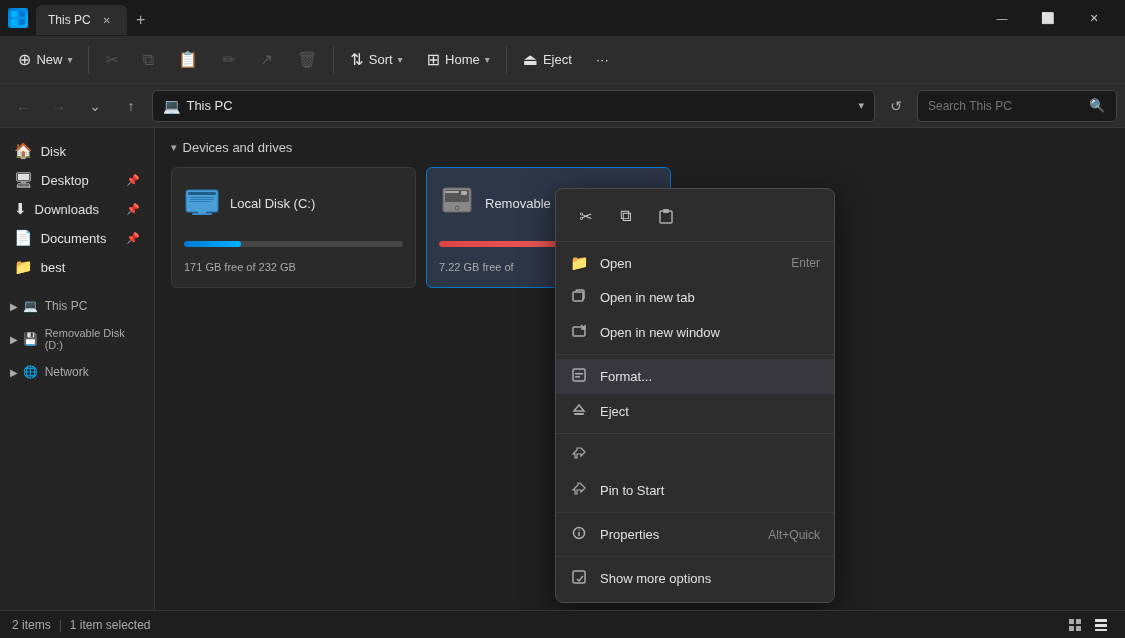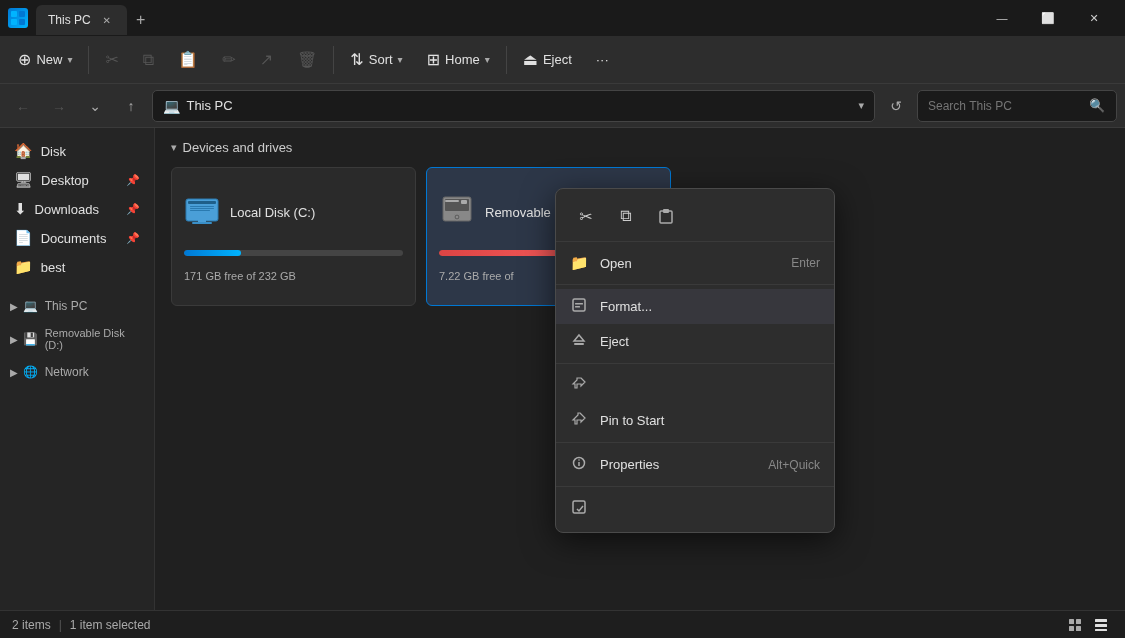--- a/index.html
+++ b/index.html
@@ -217,21 +217,21 @@
       margin-bottom: 20px;
     }
     .drive-item {
       display: flex;
       align-items: center;
       gap: 10px;
       width: 245px;
       background: #2a2a2a;
       border: 1px solid #3a3a3a;
       border-radius: 6px;
-      padding: 23px 12px;
+      padding: 14px 12px;
       cursor: pointer;
       flex-direction: column;
       align-items: flex-start;
     }
     .drive-item.selected { background: #2d3748; border-color: #0078d4; }
     .drive-top {
       display: flex;
       align-items: center;
       gap: 10px;
       width: 100%;
@@ -517,21 +517,39 @@
           </svg>
         </div>
       </div>
 
       <div class="ctx-item">
         <span class="ctx-icon">📁</span>
         <span class="ctx-label">Open</span>
         <span class="ctx-shortcut">Enter</span>
       </div>
 
-
+      <div class="ctx-item">
+        <span class="ctx-icon">
+          <svg width="16" height="16" viewBox="0 0 16 16" fill="none">
+            <rect x="2" y="4" width="10" height="9" rx="1" stroke="#aaa" stroke-width="1.5" fill="none"></rect>
+            <path d="M5 4V3a1 1 0 0 1 1-1h6a1 1 0 0 1 1 1v7a1 1 0 0 1-1 1h-1" stroke="#aaa" stroke-width="1.5"></path>
+          </svg>
+        </span>
+        <span class="ctx-label">Open in new tab</span>
+      </div>
+
+      <div class="ctx-item">
+        <span class="ctx-icon">
+          <svg width="16" height="16" viewBox="0 0 16 16" fill="none">
+            <rect x="2" y="4" width="12" height="9" rx="1" stroke="#aaa" stroke-width="1.5" fill="none"></rect>
+            <path d="M10 2l4 4m0 0h-4m4 0V2" stroke="#aaa" stroke-width="1.5"></path>
+          </svg>
+        </span>
+        <span class="ctx-label">Open in new window</span>
+      </div>
       <div class="ctx-sep"></div>
 
       <div class="ctx-item highlighted">
         <span class="ctx-icon">
           <svg width="16" height="16" viewBox="0 0 16 16" fill="none">
             <rect x="2" y="2" width="12" height="12" rx="1.5" stroke="#aaa" stroke-width="1.5" fill="none"></rect>
             <rect x="4" y="6" width="8" height="1.5" rx="0.5" fill="#aaa"></rect>
             <rect x="4" y="9" width="5" height="1.5" rx="0.5" fill="#aaa"></rect>
           </svg>
         </span>
@@ -580,20 +598,21 @@
       </div>
       <div class="ctx-sep"></div>
 
       <div class="ctx-item">
         <span class="ctx-icon">
           <svg width="16" height="16" viewBox="0 0 16 16" fill="none">
             <rect x="2" y="2" width="12" height="12" rx="1.5" stroke="#aaa" stroke-width="1.5" fill="none"></rect>
             <path d="M6 10l2 2 4-5" stroke="#aaa" stroke-width="1.5" fill="none"></path>
           </svg>
         </span>
+        <span class="ctx-label">Show more options</span>
       </div>
     </div>
   </div>
 </div>
 
 <div class="status-bar">
   <span>2 items</span>
   <span class="status-sep">|</span>
   <span>1 item selected</span>
   <div class="status-spacer"></div>

